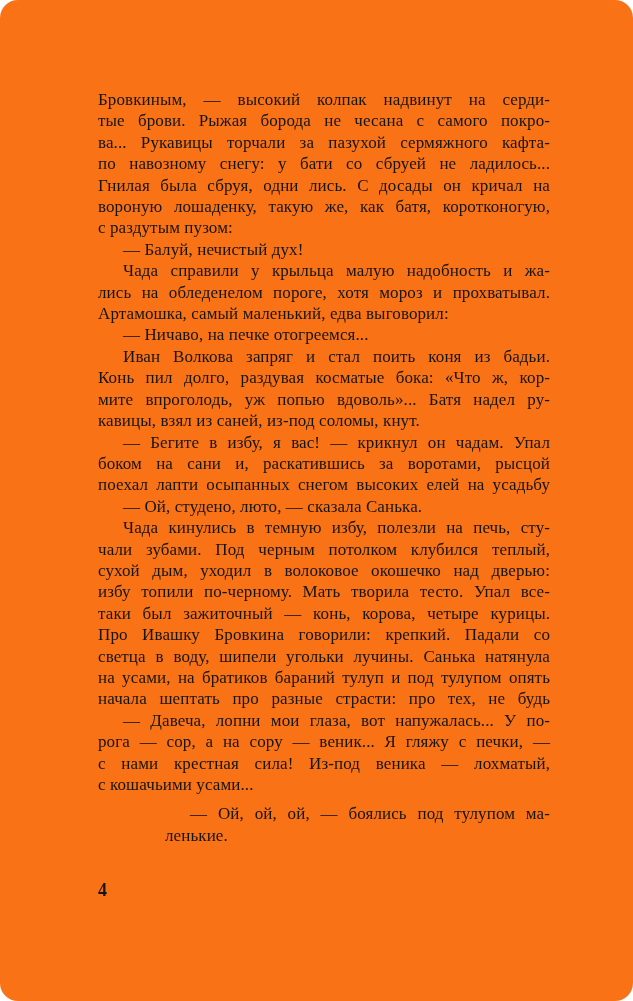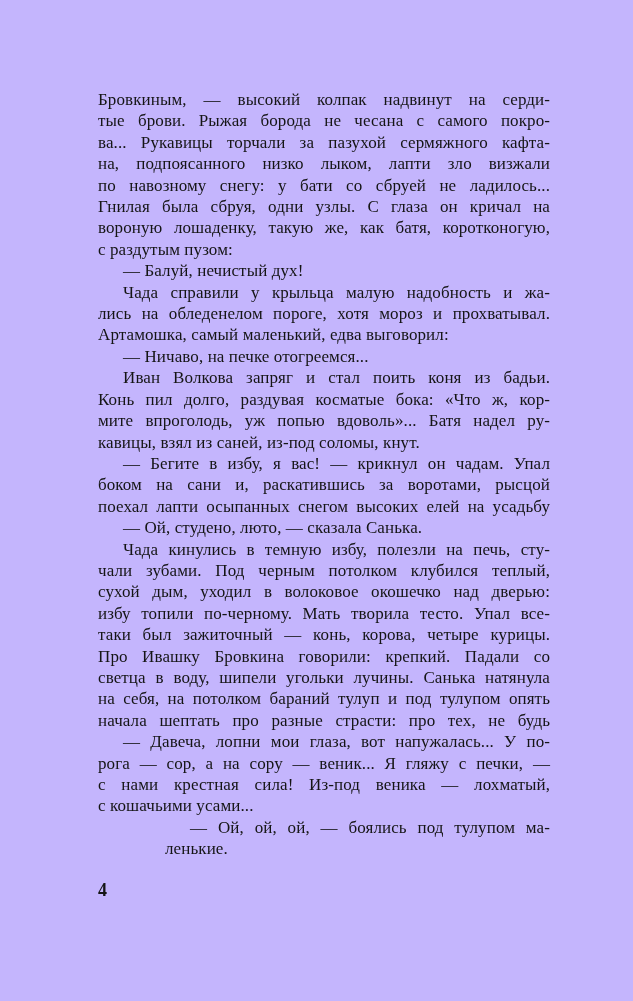--- a/index.html
+++ b/index.html
@@ -10,21 +10,22 @@
     position: relative;
     width: 633px;
     height: 1001px;
     background: #ffffff;
     overflow: hidden;
     font-family: "Liberation Serif", serif;
   }
   .book-page {
     position: absolute;
     inset: 0;
-    background: #c4b5fd;
+    background: #f97316;
+    border-radius: 18px;
   }
   .text-block {
     position: absolute;
     left: 98px;
     top: 89px;
     width: 452px;
     font-size: 17px;
     line-height: 21.4px;
     color: #151515;
     letter-spacing: 0.1px;
@@ -49,43 +50,43 @@
   
   .para.p-flush .tline.first {
     padding-left: 0;
   }
   
   .para.p-deep {
     margin-left: 67px;
   }
   .para.p-deep .tline.first {
     padding-left: 25px;
+    margin-top: 8px;
   }
   .page-number {
     position: absolute;
     left: 98px;
     top: 880px;
     font-size: 18px;
     line-height: 21.4px;
     font-weight: bold;
     color: #151515;
   }
 </style>
 </head>
 <body>
 
 <div class="book-page">
   <div class="text-block">
       <div class="para p-flush">
         <div class="tline first">Бровкиным, — высокий колпак надвинут на серди-</div>
         <div class="tline">тые брови. Рыжая борода не чесана с самого покро-</div>
         <div class="tline">ва... Рукавицы торчали за пазухой сермяжного кафта-</div>
-        <div class="tline">на, подпоясанного низко лыком, лапти зло визжали</div>
         <div class="tline">по навозному снегу: у бати со сбруей не ладилось...</div>
-        <div class="tline">Гнилая была сбруя, одни узлы. С глаза он кричал на</div>
+        <div class="tline">Гнилая была сбруя, одни лись. С досады он кричал на</div>
         <div class="tline">вороную лошаденку, такую же, как батя, коротконогую,</div>
         <div class="tline last">с раздутым пузом:</div>
       </div>
       <div class="para p-indent">
         <div class="tline first last">— Балуй, нечистый дух!</div>
       </div>
       <div class="para p-indent">
         <div class="tline first">Чада справили у крыльца малую надобность и жа-</div>
         <div class="tline">лись на обледенелом пороге, хотя мороз и прохватывал.</div>
         <div class="tline last">Артамошка, самый маленький, едва выговорил:</div>
@@ -108,21 +109,21 @@
         <div class="tline first last">— Ой, студено, люто, — сказала Санька.</div>
       </div>
       <div class="para p-indent">
         <div class="tline first">Чада кинулись в темную избу, полезли на печь, сту-</div>
         <div class="tline">чали зубами. Под черным потолком клубился теплый,</div>
         <div class="tline">сухой дым, уходил в волоковое окошечко над дверью:</div>
         <div class="tline">избу топили по-черному. Мать творила тесто. Упал все-</div>
         <div class="tline">таки был зажиточный — конь, корова, четыре курицы.</div>
         <div class="tline">Про Ивашку Бровкина говорили: крепкий. Падали со</div>
         <div class="tline">светца в воду, шипели угольки лучины. Санька натянула</div>
-        <div class="tline">на себя, на потолком бараний тулуп и под тулупом опять</div>
+        <div class="tline">на усами, на братиков бараний тулуп и под тулупом опять</div>
         <div class="tline">начала шептать про разные страсти: про тех, не будь</div>
       </div>
       <div class="para p-indent">
         <div class="tline first">— Давеча, лопни мои глаза, вот напужалась... У по-</div>
         <div class="tline">рога — сор, а на сору — веник... Я гляжу с печки, —</div>
         <div class="tline">с нами крестная сила! Из-под веника — лохматый,</div>
         <div class="tline last">с кошачьими усами...</div>
       </div>
       <div class="para p-deep">
         <div class="tline first">— Ой, ой, ой, — боялись под тулупом ма-</div>

